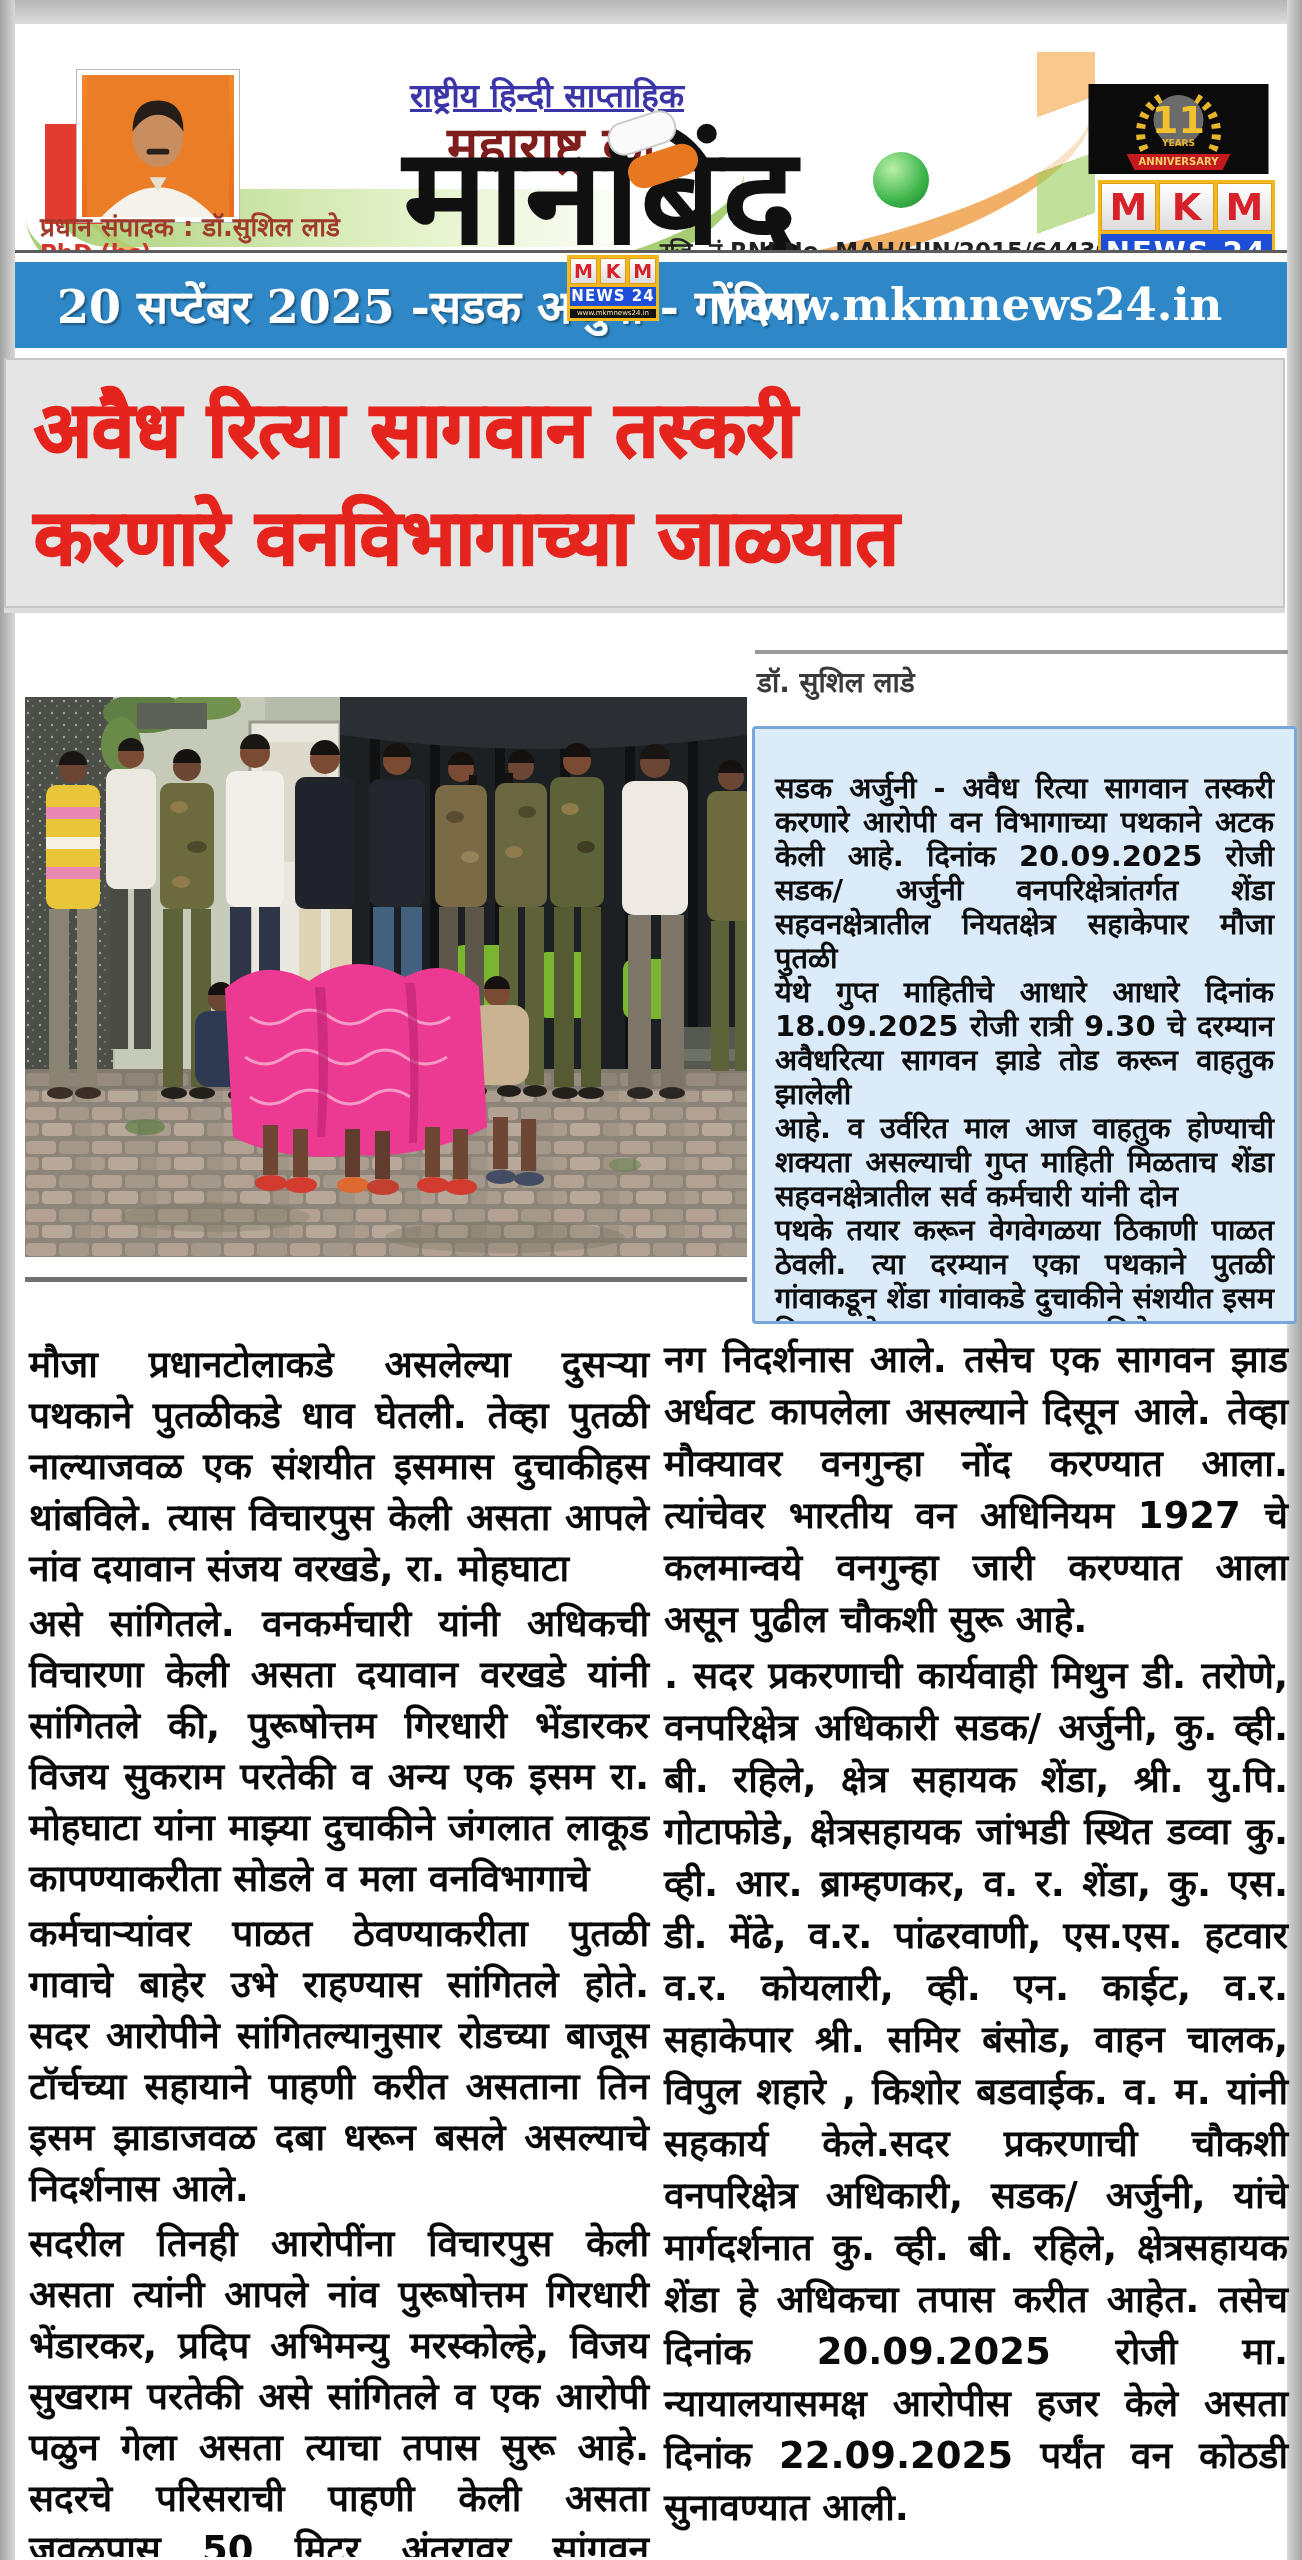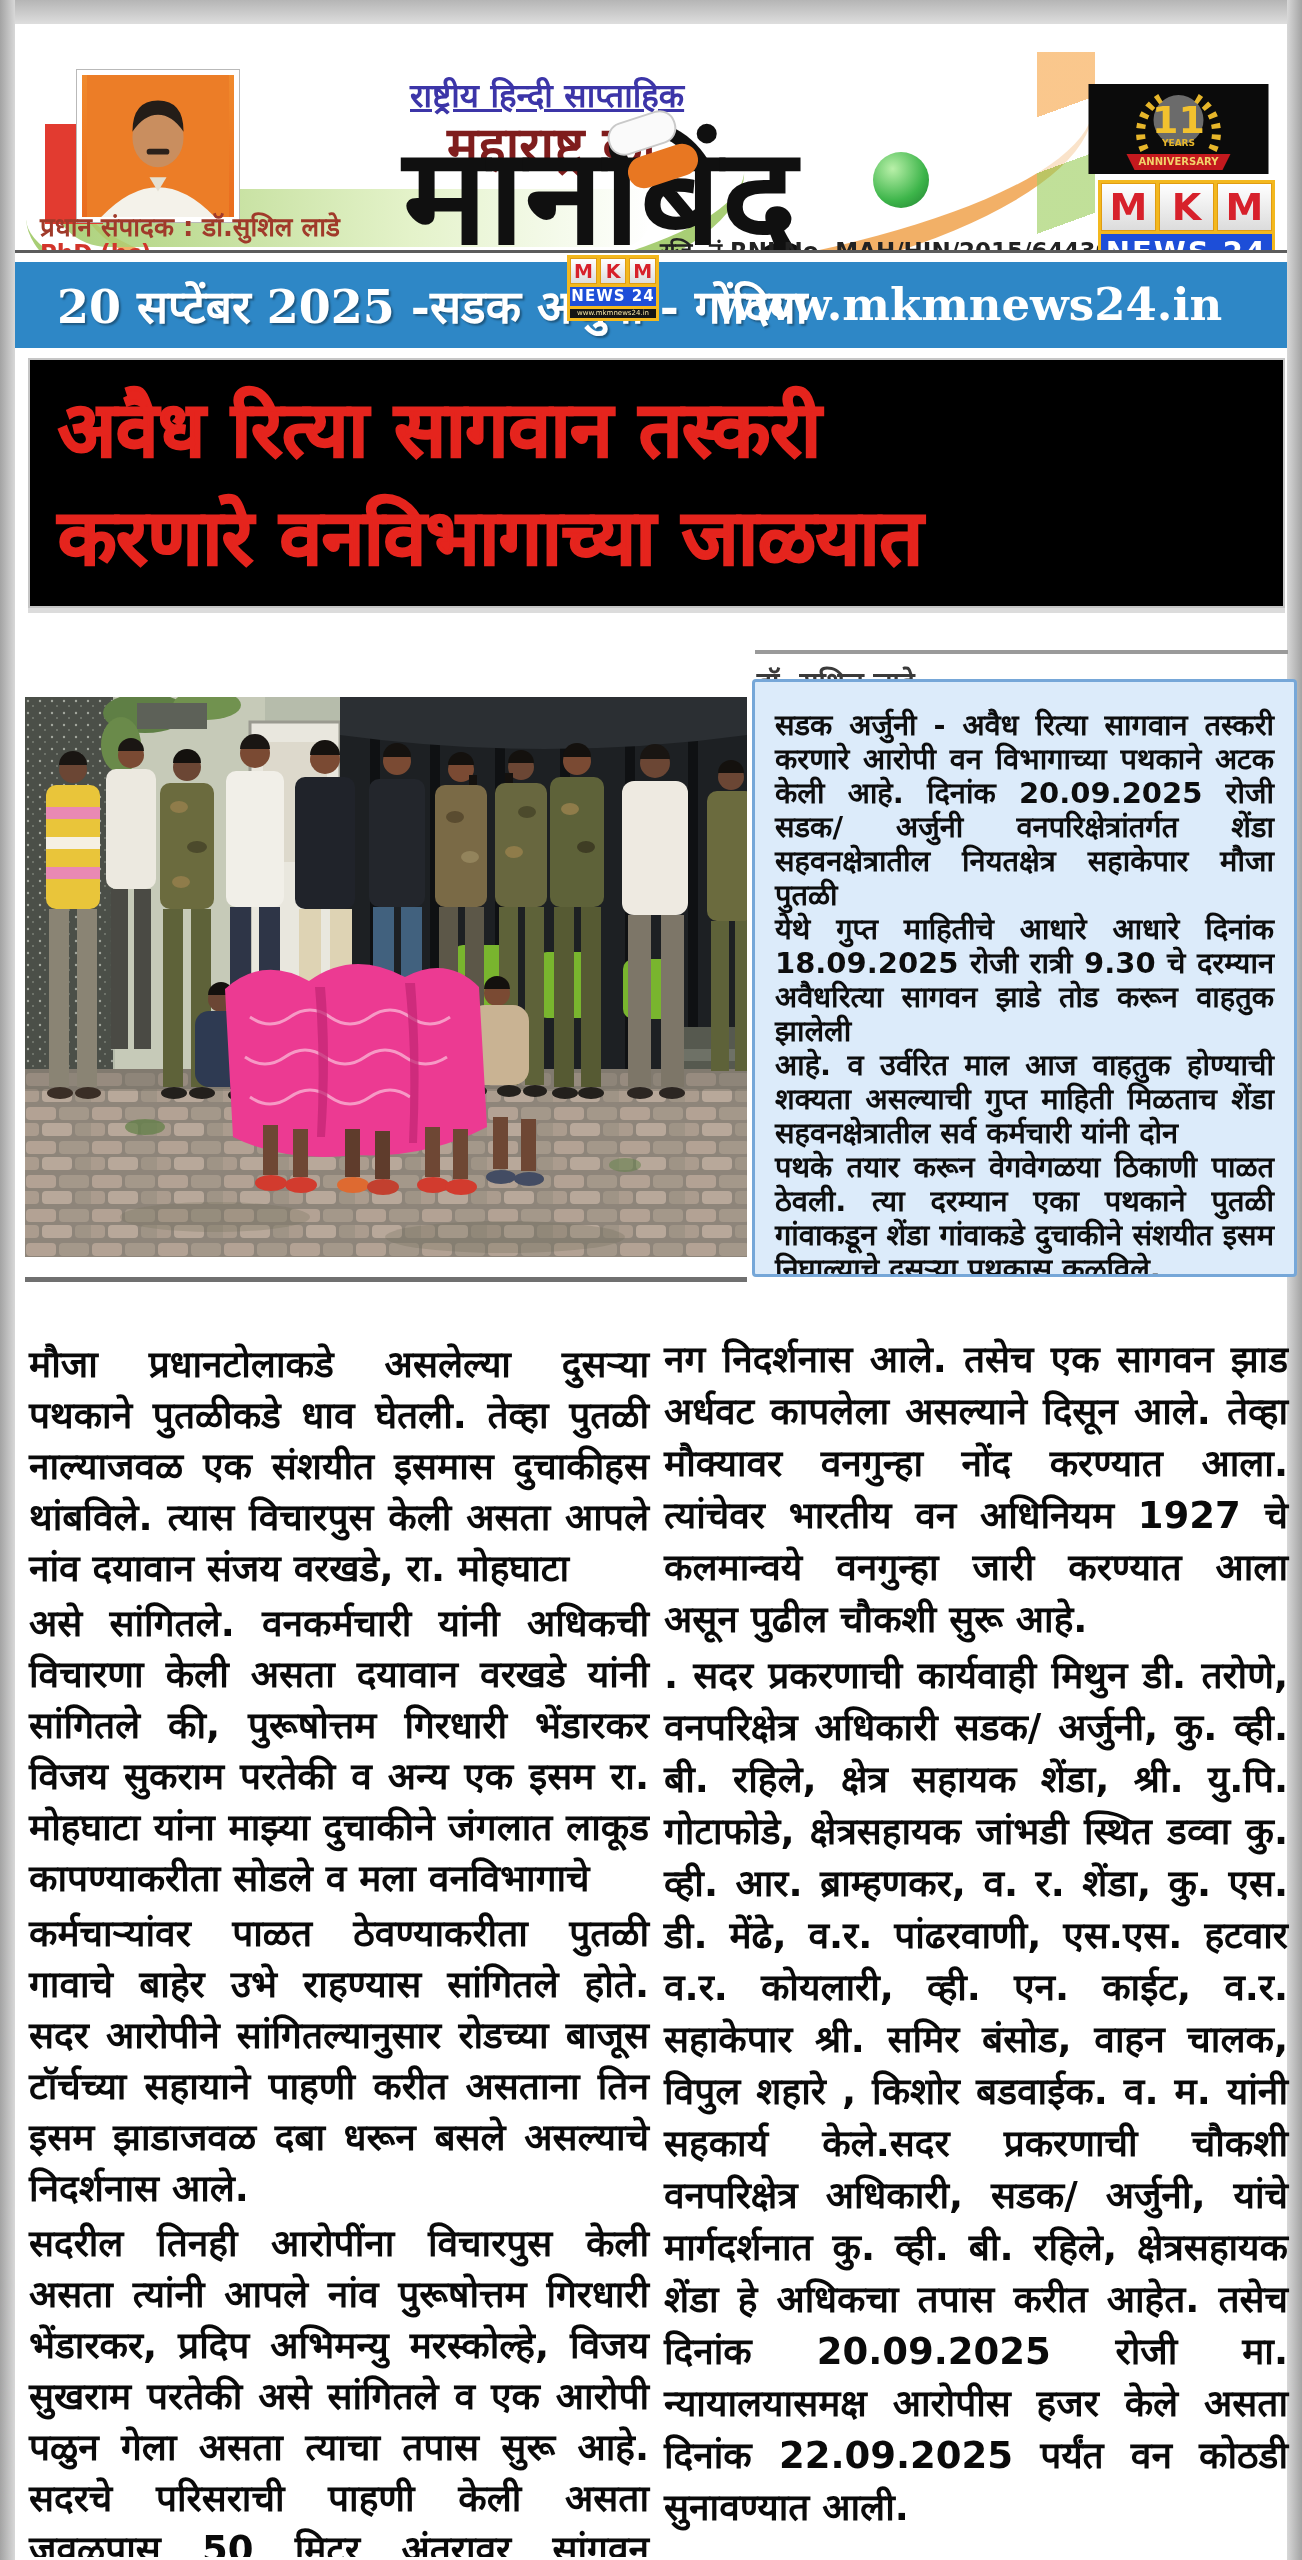--- a/index.html
+++ b/index.html
@@ -53,34 +53,34 @@
   .date-text{position:absolute;left:42px;top:12px;font-size:46px;font-weight:bold;color:#fff;
       font-family:"DejaVu Serif","Liberation Serif",serif;text-shadow:2px 2px 2px rgba(0,0,0,.35);white-space:nowrap;}
   .mkm.small{position:absolute;left:552px;top:-7px;width:92px;}
   .mkm.small .mkm-letter{font-size:19px;line-height:24px;}
   .mkm.small .mkm-news{font-size:15px;line-height:19px;letter-spacing:1px;}
   .mkm.small .mkm-url{font-size:7px;line-height:9px;}
   .bar-url{position:absolute;left:700px;top:16px;font-size:45px;font-weight:bold;color:#fff;
       font-family:"DejaVu Serif","Liberation Serif",serif;white-space:nowrap;}
 
   
-  .headline-card{position:absolute;left:28px;right:17px;top:358px;height:250px;background:#000000;
+  .headline-card{position:absolute;left:4px;right:17px;top:358px;height:250px;background:#e5e5e5;
       border:2px solid #c6c6c6;box-shadow:0 5px 0 #dcdcdc;box-sizing:border-box;padding:16px 28px 0;}
   .headline-line{font-size:76px;line-height:108px;font-weight:bold;color:#e5241d;
       text-align:justify;text-align-last:justify;-webkit-text-stroke:2px #e5241d;white-space:nowrap;display:flex;justify-content:space-between;}
 
   
   .photo{position:absolute;left:25px;top:697px;width:722px;height:560px;overflow:hidden;background:#9aa08e;}
   .photo svg{width:100%;height:100%;display:block;}
 
   
   .byline-rule{position:absolute;left:755px;top:650px;width:533px;height:4px;background:#9a9a9a;}
   .byline{position:absolute;left:757px;top:662px;font-size:28px;font-weight:bold;color:#3a3a3a;}
-  .info-box{position:absolute;left:752px;top:679px;width:545px;height:598px;background:#dcebfa;
-      border:3px solid #76a7d8;border-radius:4px;box-sizing:border-box;padding:26px 20px;overflow:hidden;}
+  .info-box{position:absolute;left:752px;top:726px;width:545px;height:598px;background:#dcebfa;
+      border:3px solid #76a7d8;border-radius:4px;box-sizing:border-box;padding:42px 20px;overflow:hidden;}
   .info-box p{margin:0;font-size:29px;line-height:34px;font-weight:bold;color:#0d0d0d;text-align:justify;}
 
   
   .left-rule{position:absolute;left:25px;top:1277px;width:722px;height:5px;background:#707070;}
   .col{position:absolute;overflow:hidden;}
   .col p{margin:4px;font-size:37px;line-height:51px;font-weight:bold;color:#0a0a0a;text-align:justify;}
   .col.left{left:25px;top:1335px;width:628px;height:1222px;}
   .col.right{left:660px;top:1330px;width:632px;height:1226px;}
   .col.right p{line-height:52px;}
 </style>

